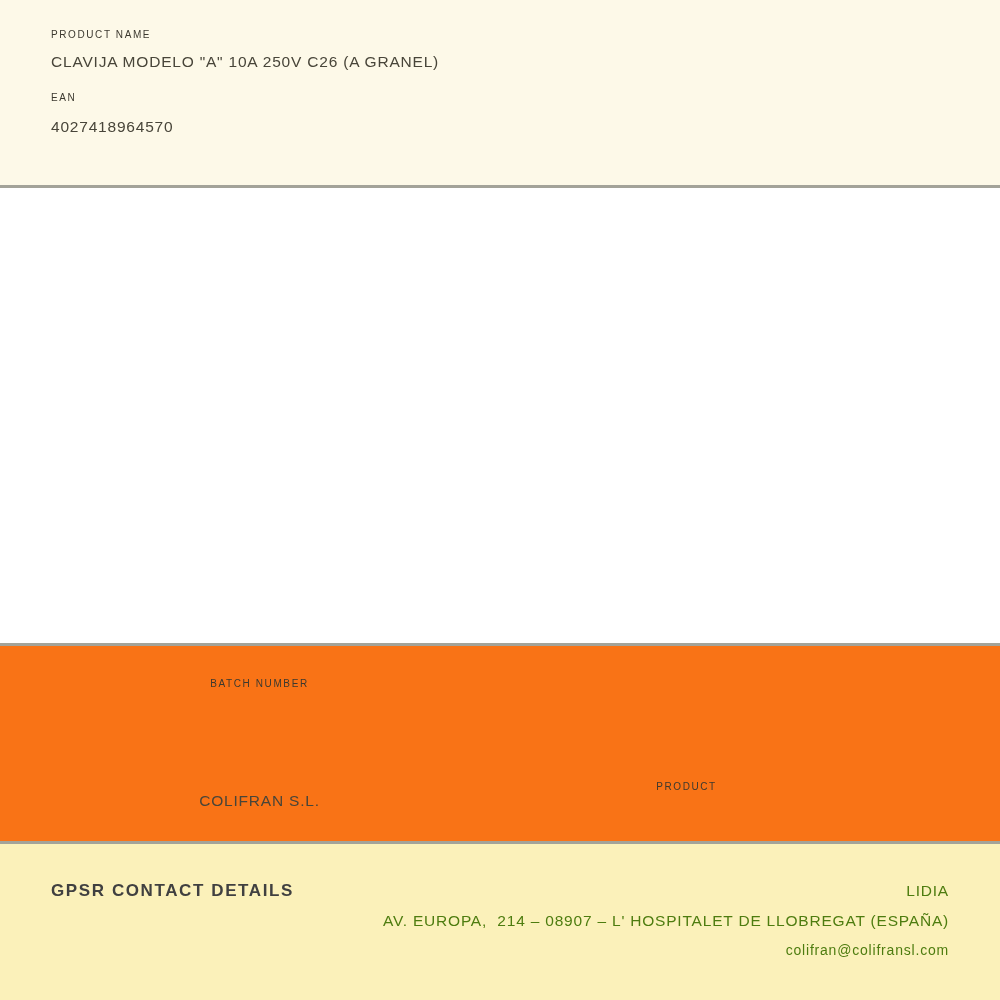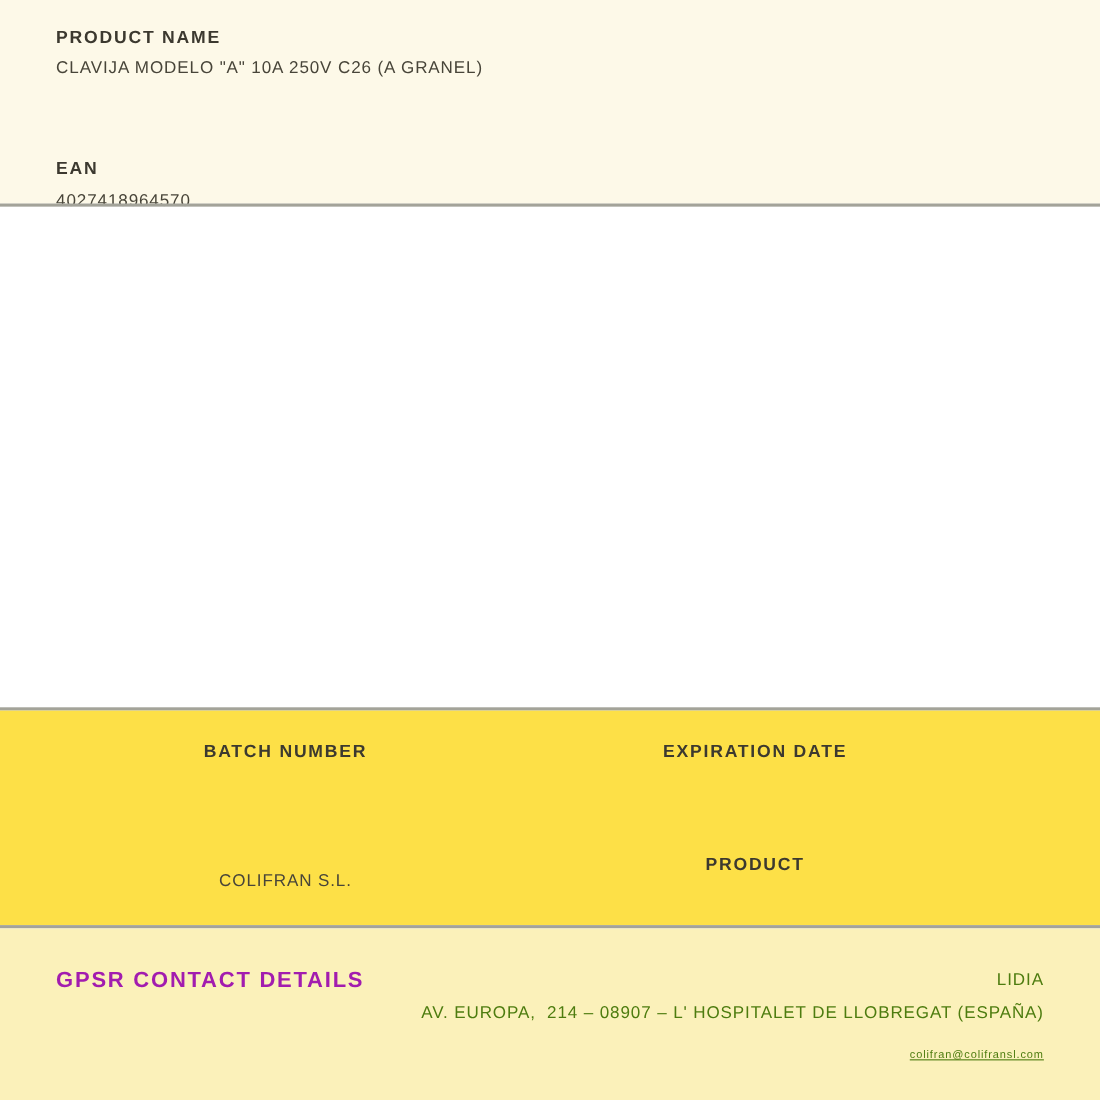--- a/index.html
+++ b/index.html
@@ -20,47 +20,47 @@
   }
 
   
   .sec-top {
     height: 185px;
     background: #fdf9e8;
     padding: 27px 51px 0 51px;
     flex: 0 0 auto;
   }
   .label {
-    font-weight: bold;
-    font-size: 16px;
+    font-weight: normal;
+    font-size: 10px;
     letter-spacing: 1.6px;
     color: #3c392f;
     line-height: 16px;
   }
   .value {
     font-size: 15.5px;
     letter-spacing: 0.8px;
     color: #484539;
     line-height: 16px;
   }
   .sec-top .value { margin-top: 11px; }
-  .sec-top .ean-label { margin-top: 76px; }
+  .sec-top .ean-label { margin-top: 20px; }
   .sec-top .ean-value { margin-top: 13px; }
 
   
   .sec-image {
     height: 455px;
     background: #ffffff;
     flex: 0 0 auto;
   }
 
   
   .sec-details {
     height: 195px;
-    background: #fde047;
+    background: #f97316;
     padding: 30px 100px 0 46px;
     flex: 0 0 auto;
   }
   .detail-row {
     display: flex;
   }
   .detail-col {
     width: 50%;
     text-align: center;
   }
@@ -71,39 +71,39 @@
   .sec-contact {
     height: 156px;
     background: #fbf1ba;
     padding: 38px 51px 0 51px;
     flex: 0 0 auto;
     display: flex;
     align-items: flex-start;
   }
   .gpsr-heading {
     font-weight: bold;
-    font-size: 20px;
+    font-size: 17px;
     letter-spacing: 1.6px;
-    color: #a21caf;
+    color: #404040;
     line-height: 18px;
     white-space: nowrap;
   }
   .contact-block {
     flex: 1;
     text-align: right;
   }
   .contact-line {
     font-size: 15.5px;
     letter-spacing: 0.8px;
     color: #4d7c0f;
     line-height: 18px;
     white-space: pre-wrap;
   }
   .contact-line.address { margin-top: 12px; }
-  .contact-line.email { margin-top: 21px; font-size: 10px; text-decoration: underline; }
+  .contact-line.email { margin-top: 11px; font-size: 14px; }
 </style>
 </head>
 <body>
 
 <div class="page">
 
   <div class="sec-top">
     <div class="label">PRODUCT NAME</div>
     <div class="value">CLAVIJA MODELO "A" 10A 250V C26 (A GRANEL)</div>
     <div class="label ean-label">EAN</div>
@@ -113,24 +113,20 @@
   <div class="divider"></div>
 
   <div class="sec-image"></div>
 
   <div class="divider"></div>
 
   <div class="sec-details">
     <div class="detail-row">
       <div class="detail-col">
         <div class="label">BATCH NUMBER</div>
-        <div class="value"></div>
-      </div>
-      <div class="detail-col">
-        <div class="label">EXPIRATION DATE</div>
         <div class="value"></div>
       </div>
     </div>
     <div class="detail-row second">
       <div class="detail-col">
         <div class="value">COLIFRAN S.L.</div>
       </div>
       <div class="detail-col">
         <div class="label">PRODUCT</div>
       </div>

